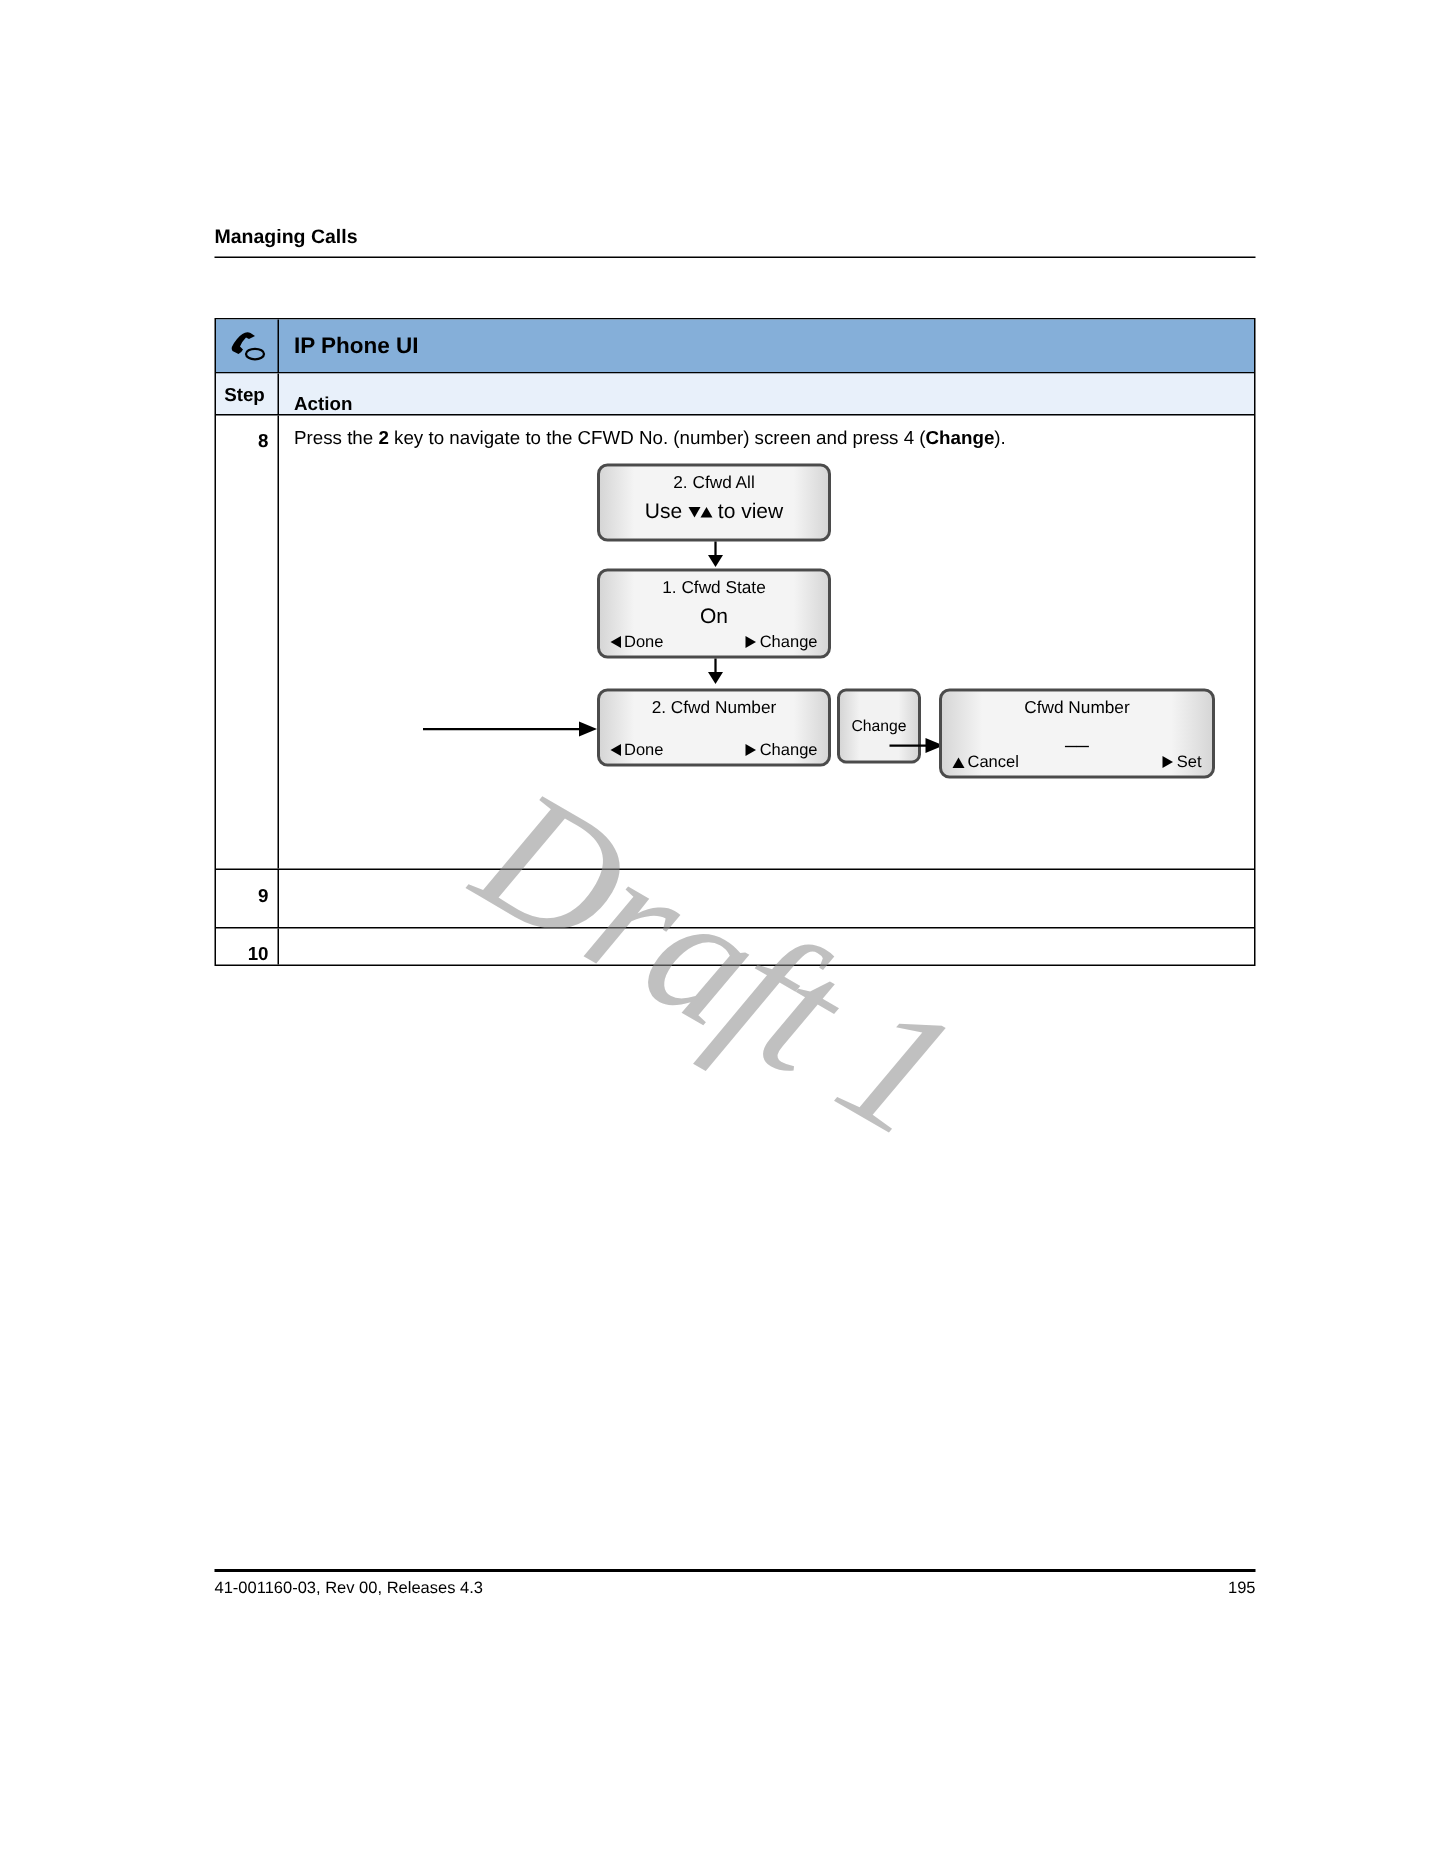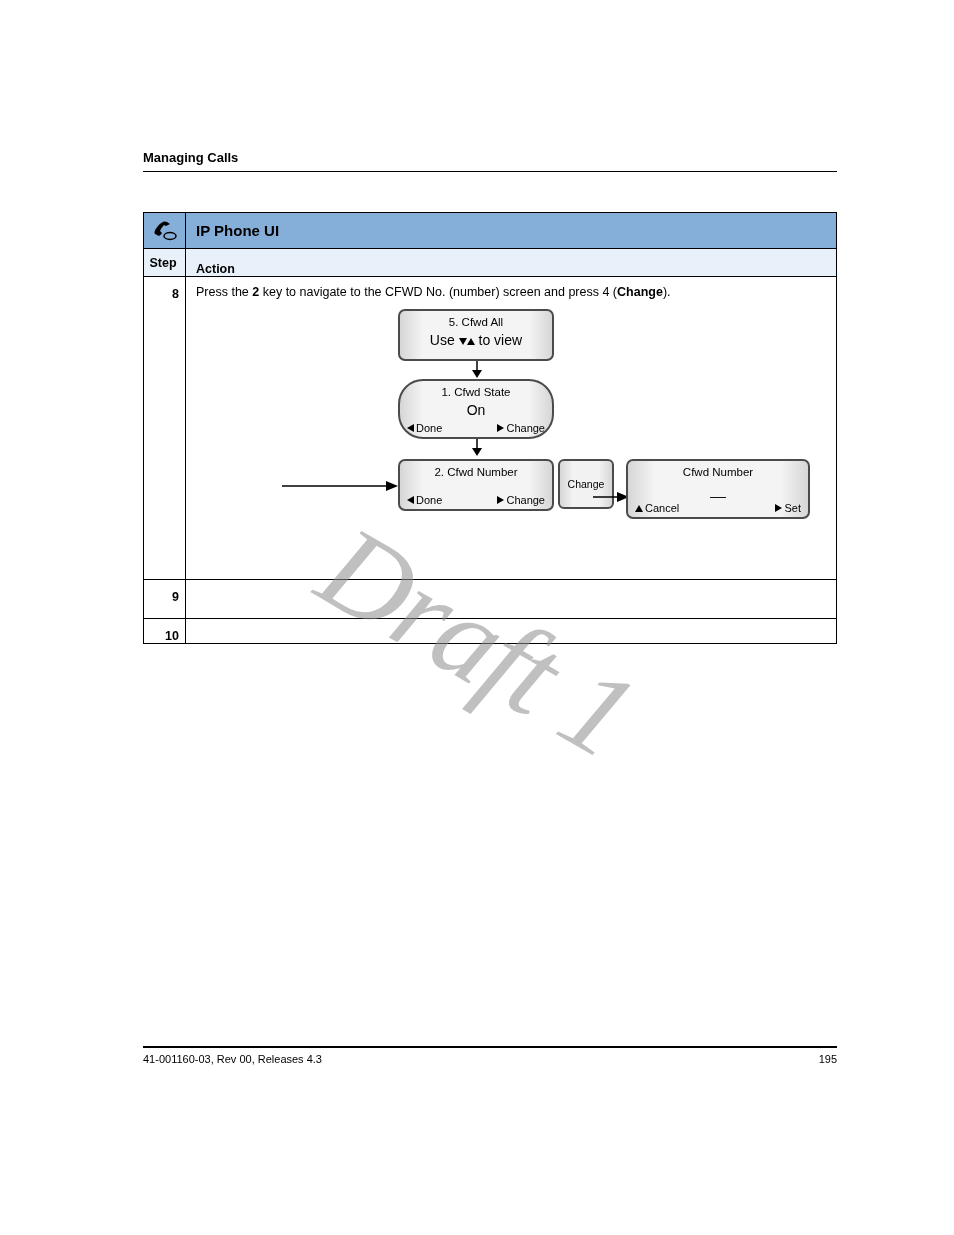--- a/index.html
+++ b/index.html
@@ -186,30 +186,30 @@
 
   <div class="row">
     <div class="step-num">8</div>
     <div class="body">
       <div>
         <span>Press the </span><span class="bold">2</span><span> key to navigate to the CFWD No. (number) screen and press 4 (</span><span class="bold">Change</span><span>).</span>
       </div>
       <div class="diagram-wrap">
 
         <div class="screen" style="left:202px; top:0;">
-          <div class="screen-title">5. Cfwd All</div>
+          <div class="screen-title">2. Cfwd All</div>
           <div class="screen-sub">Use <span class="tri-down"></span><span class="tri-up"></span> to view</div>
         </div>
 
         <svg class="arr-svg" style="left:279px; top:52px;" width="4" height="18">
             <line x1="2" y1="0" x2="2" y2="10" stroke="#000" stroke-width="1.5"></line>
             <polygon points="2,17 -3,9 7,9" fill="#000"></polygon>
           </svg>
 
-        <div class="screen tall" style="left:202px; top:70px;border-radius:25px;">
+        <div class="screen tall" style="left:202px; top:70px;">
           <div class="screen-title">1. Cfwd State</div>
           <div class="screen-sub">On</div>
           <div class="screen-row">
             <span>
                 <span class="tri-left"></span> 
                 <span>Done</span>
               </span>
             <span>
                 <span class="tri-right"></span> 
                 <span>Change</span>

